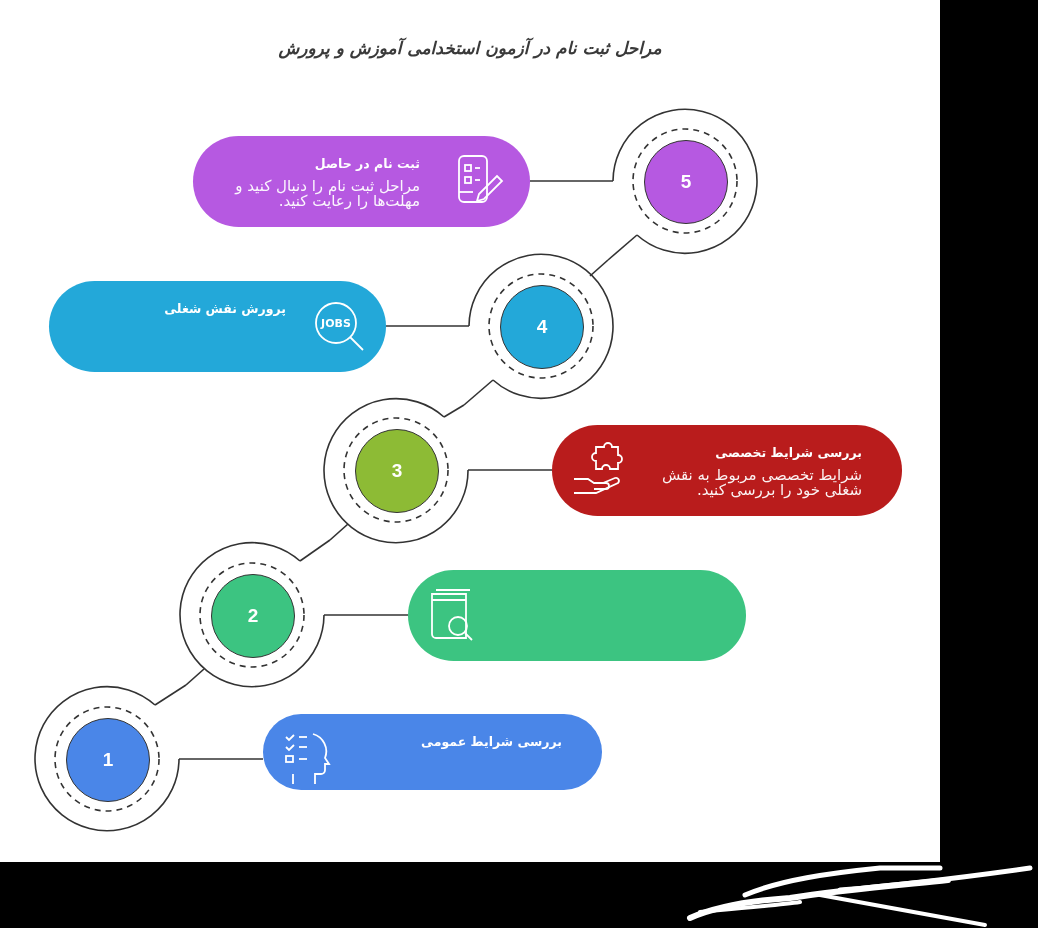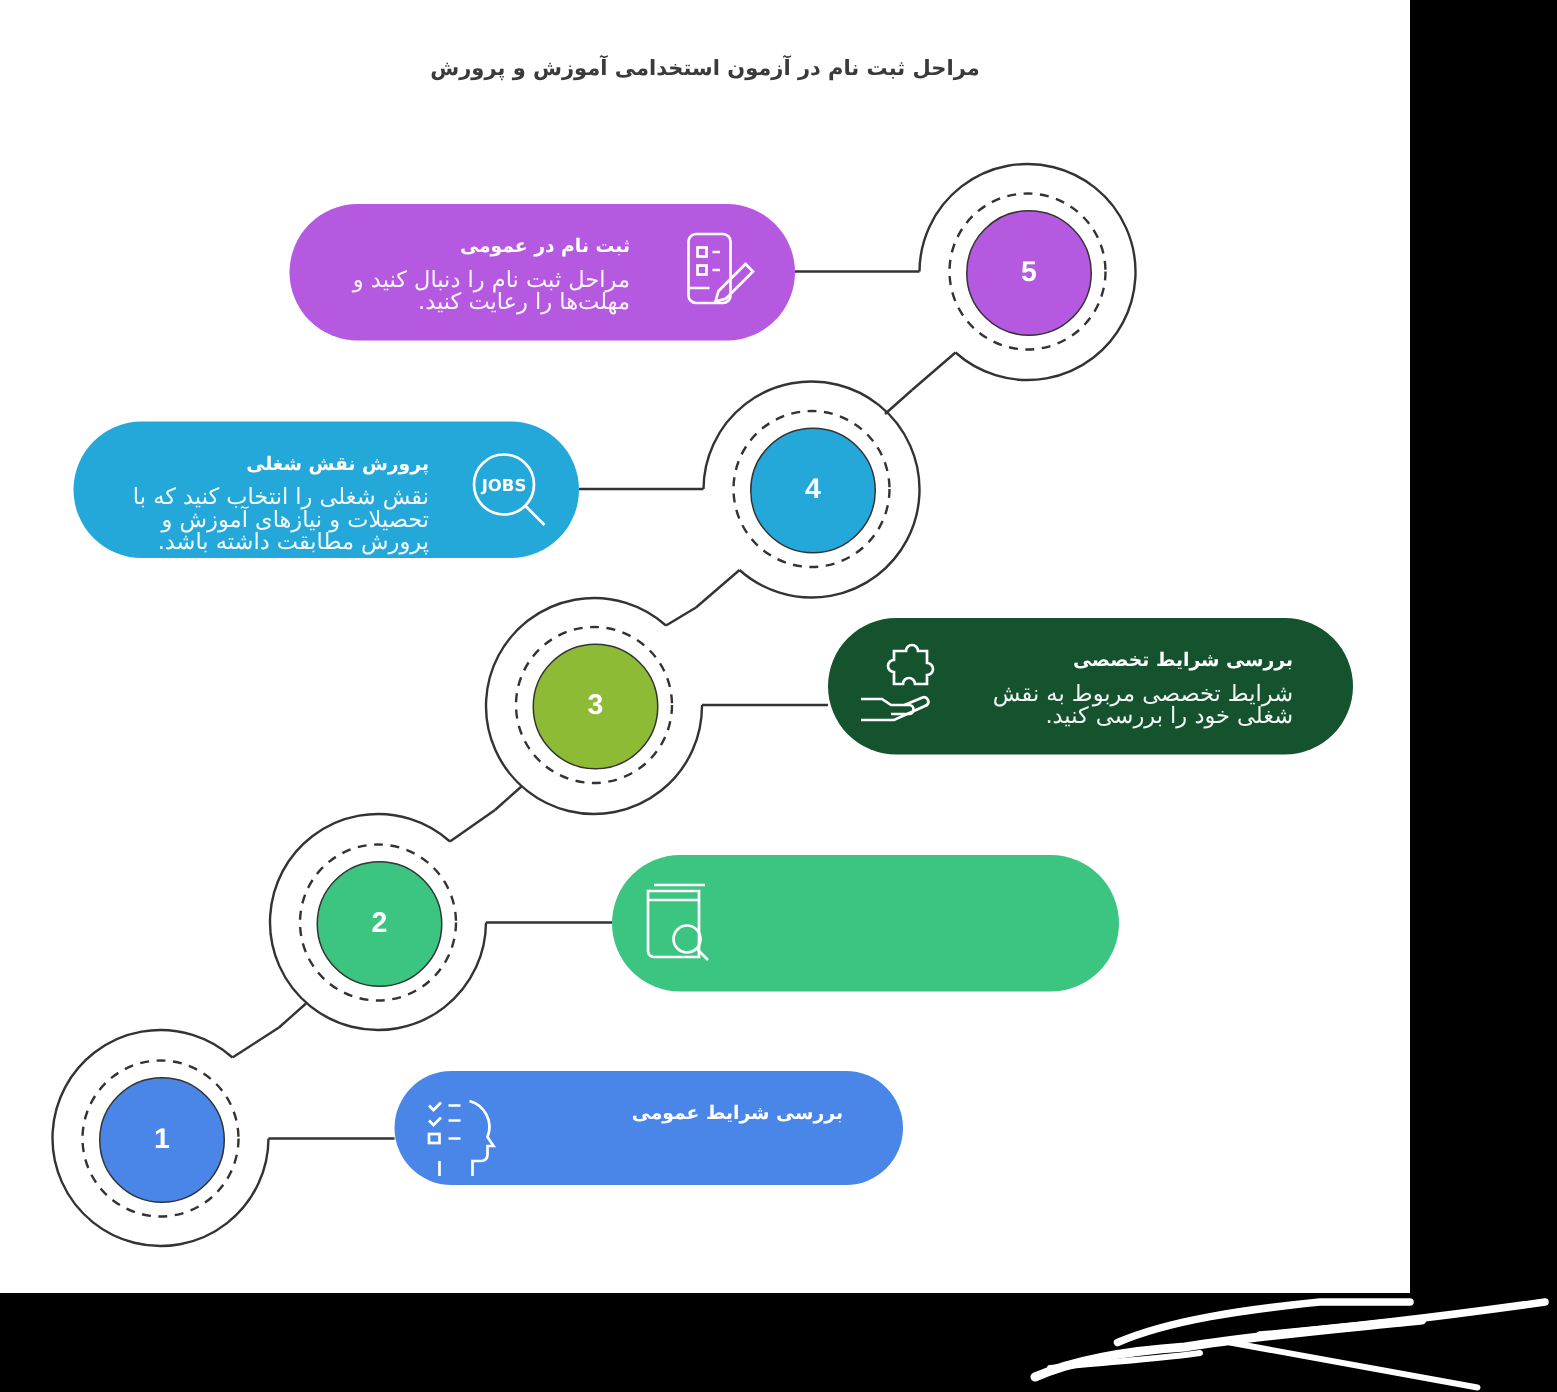--- a/index.html
+++ b/index.html
@@ -1,20 +1,20 @@
 <!DOCTYPE html>
 <html><head>
 <meta charset="utf-8">
 <style>
   html, body { margin:0; padding:0; }
   body { width:1038px; height:928px; background:#000; position:relative; overflow:hidden;
          font-family:"DejaVu Sans", sans-serif; }
   #canvas { position:absolute; left:0; top:0; width:940px; height:862px; background:#fff; }
   #title { position:absolute; left:0; top:38px; width:940px; text-align:center; direction:rtl;
-           font-size:14px; font-weight:bold; color:#3a3a3a; }
+           font-size:17px; font-weight:bold; color:#3a3a3a;font-style:italic; }
   svg.lines { position:absolute; left:0; top:0; }
   .pill { position:absolute; border-radius:46px; color:#fff; direction:rtl; box-sizing:border-box;
           display:flex; align-items:center; }
   .pill .icon { position:absolute; width:60px; height:60px; }
   .pill .txt { position:absolute; direction:rtl; }
   .pill .head { font-size:12.5px; font-weight:bold; margin-bottom:8px; }
   .pill .desc { font-size:15px; line-height:15px; opacity:.95; }
   .num { position:absolute; width:82px; height:82px; border-radius:50%; display:flex;
          align-items:center; justify-content:center; color:#fff; font-weight:bold; font-size:19px;
          font-family:"Liberation Sans", sans-serif; }
@@ -72,38 +72,37 @@
   <svg class="icon" style="left:258px;top:15px;" viewBox="0 0 60 60" fill="none" stroke="#fff" stroke-width="1.8">
     <rect x="8" y="5" width="28" height="46" rx="5"></rect>
     <rect x="14" y="14" width="6" height="6"></rect>
       <line x1="24" y1="17" x2="29" y2="17"></line>
     <rect x="14" y="26" width="6" height="6"></rect>
       <line x1="24" y1="29" x2="29" y2="29"></line>
     <line x1="8" y1="41" x2="22" y2="41"></line>
     <path d="M26 50 L28 43 L46 25 L51 30 L33 48 Z"></path>
   </svg>
   <div class="txt" style="right:110px;top:20px;width:210px;">
-    <div class="head">ثبت نام در عمومی</div>
+    <div class="head">ثبت نام در حاصل</div>
     <div class="desc">مراحل ثبت نام را دنبال کنید و مهلت‌ها را رعایت کنید.</div>
   </div>
 </div>
 
 <div class="pill" style="left:49px;top:281px;width:337px;height:91px;background:#23a8d9;">
   <svg class="icon" style="left:262px;top:15px;" viewBox="0 0 60 60" fill="none" stroke="#fff" stroke-width="1.8">
     <circle cx="25" cy="27" r="20"></circle>
     <line x1="39" y1="41" x2="52" y2="54"></line>
     <text x="25" y="31" text-anchor="middle" fill="#fff" stroke="none" font-size="11" font-weight="bold" font-family="DejaVu Sans, sans-serif">JOBS</text>
   </svg>
   <div class="txt" style="right:100px;top:20px;width:225px;">
     <div class="head">پرورش نقش شغلی</div>
-    <div class="desc">نقش شغلی را انتخاب کنید که با تحصیلات و نیازهای آموزش و پرورش مطابقت داشته باشد.</div>
   </div>
 </div>
 
-<div class="pill" style="left:552px;top:412px;width:350px;height:91px;background:#14532d;">
+<div class="pill" style="left:552px;top:425px;width:350px;height:91px;background:#b91c1c;">
   <svg class="icon" style="left:18px;top:16px;" viewBox="0 0 60 60" fill="none" stroke="#fff" stroke-width="1.8">
     <path d="M26 6 h8 a4 4 0 0 1 8 0 h6 v8 a4 4 0 0 1 0 8 v6 h-8 a4 4 0 0 0 -8 0 h-6 v-8 a4 4 0 0 1 0 -8 z"></path>
     <path d="M4 38 h14 l6 4 h12 a3 3 0 0 1 0 6 h-12"></path>
     <path d="M4 52 h22 l22 -10 a3 3 0 0 0 -3 -5 l-12 5"></path>
   </svg>
   <div class="txt" style="right:40px;top:20px;width:230px;">
     <div class="head">بررسی شرایط تخصصی</div>
     <div class="desc">شرایط تخصصی مربوط به نقش شغلی خود را بررسی کنید.</div>
   </div>
 </div>

